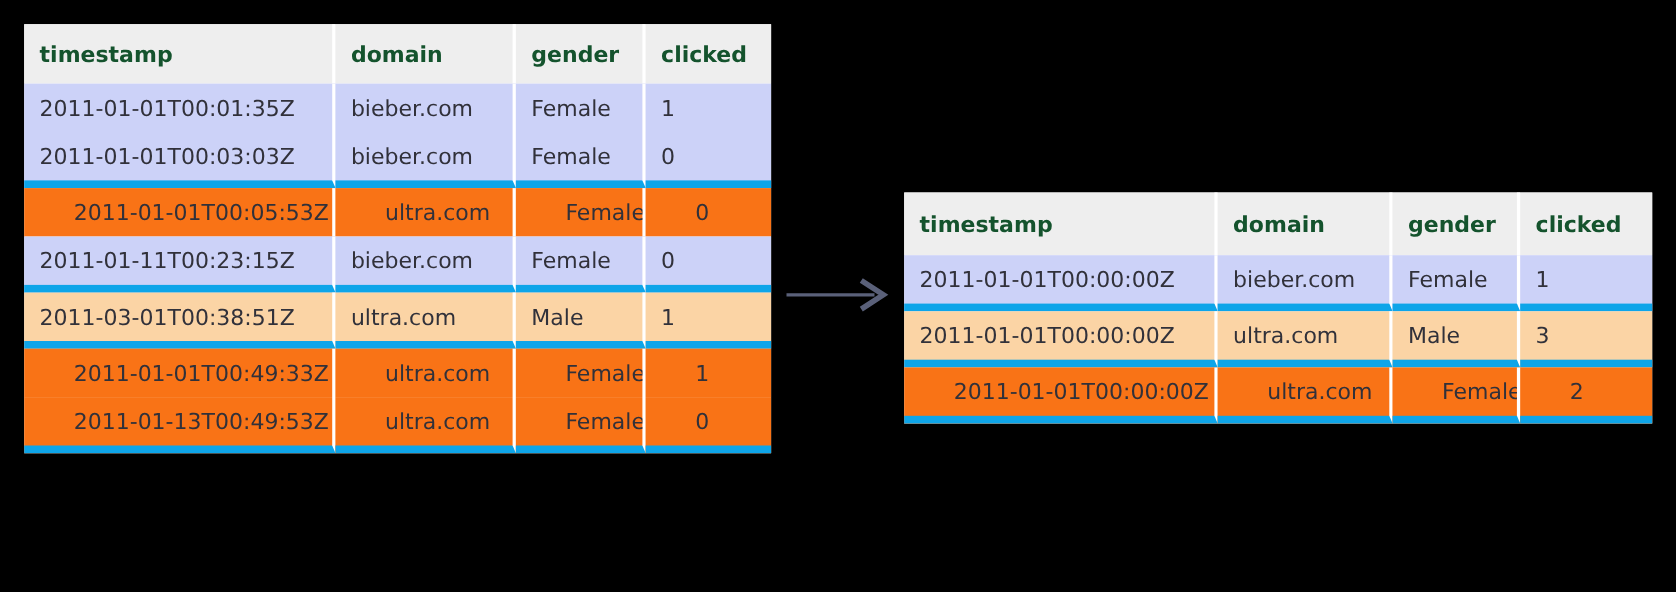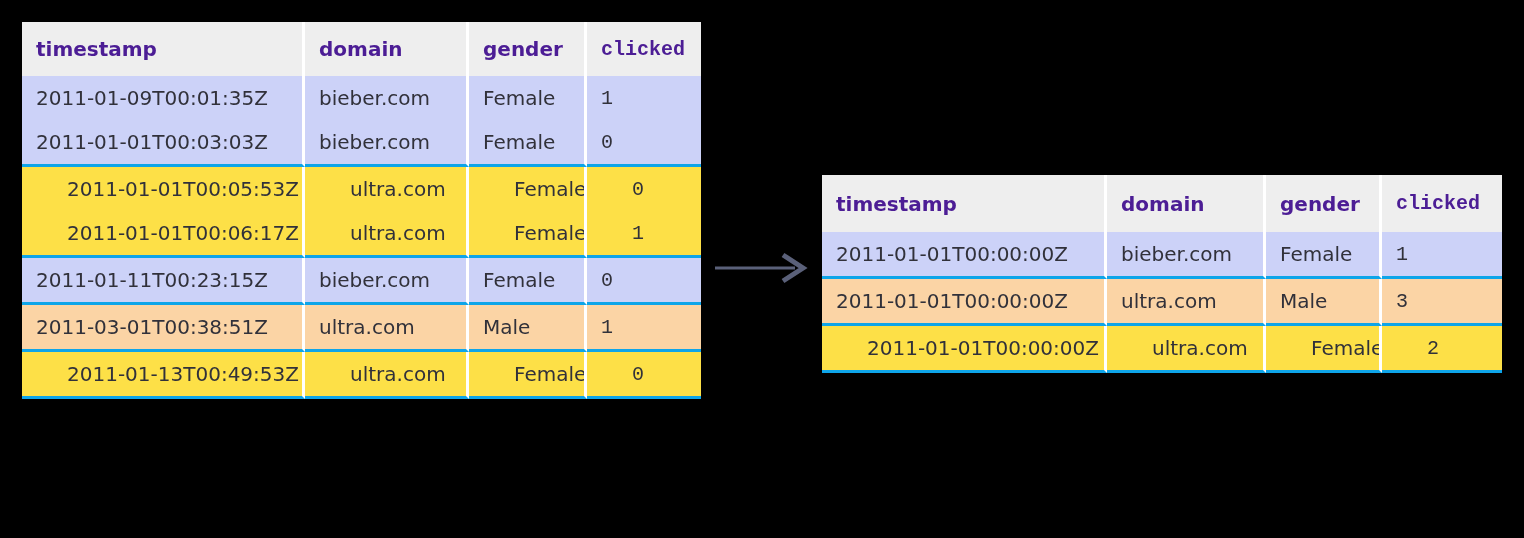--- a/index.html
+++ b/index.html
@@ -39,47 +39,46 @@
     padding: 0 14px;
     border: 0;
     background-clip: padding-box;
     white-space: nowrap;
     overflow: hidden;
   }
 
   .data-table th {
     background: #eeeeee;
     font-weight: 700;
-    color: #4c1d95;
+    color: #14532d;
   }
 
   .data-table td {
     font-weight: 400;
     color: #31313a;
   }
 
   
   .data-table th, .data-table td {
     border-right: 3px solid #ffffff;
   }
   .data-table th:last-child, .data-table td:last-child {
     border-right: 0;
-    font-family: Liberation Mono, monospace;
   }
 
   
   tr.grp-end > td {
-    border-bottom: 3px solid #0ea5e9;
+    border-bottom: 7px solid #0ea5e9;
     margin-left: 44px;
   }
 
   
   .c-lavender td { background: #ccd2f8; }
   .c-peach    td { background: #fbd4a5; }
-  .c-mint     td { background: #fde047; padding-left: 45px; }
+  .c-mint     td { background: #f97316; padding-left: 45px; }
 
   
   #table-input {
     left: 22px;
     top: 22px;
     width: 679px;
   }
   #table-input th, #table-input td { height: 44px; }
   #table-input thead th { height: 54px; }
 
@@ -126,53 +125,53 @@
     <thead>
       <tr>
         <th>timestamp</th>
         <th>domain</th>
         <th>gender</th>
         <th>clicked</th>
       </tr>
     </thead>
     <tbody>
         <tr class="c-lavender">
-          <td>2011-01-09T00:01:35Z</td>
+          <td>2011-01-01T00:01:35Z</td>
           <td>bieber.com</td>
           <td>Female</td>
           <td>1</td>
         </tr>
         <tr class="c-lavender grp-end">
           <td>2011-01-01T00:03:03Z</td>
           <td>bieber.com</td>
           <td>Female</td>
           <td>0</td>
         </tr>
         <tr class="c-mint">
           <td>2011-01-01T00:05:53Z</td>
           <td>ultra.com</td>
           <td>Female</td>
           <td>0</td>
         </tr>
-        <tr class="c-mint grp-end">
-          <td>2011-01-01T00:06:17Z</td>
-          <td>ultra.com</td>
-          <td>Female</td>
-          <td>1</td>
-        </tr>
         <tr class="c-lavender grp-end">
           <td>2011-01-11T00:23:15Z</td>
           <td>bieber.com</td>
           <td>Female</td>
           <td>0</td>
         </tr>
         <tr class="c-peach grp-end">
           <td>2011-03-01T00:38:51Z</td>
           <td>ultra.com</td>
           <td>Male</td>
+          <td>1</td>
+        </tr>
+        <tr class="c-mint">
+          <td>2011-01-01T00:49:33Z</td>
+          <td>ultra.com</td>
+          <td>Female</td>
           <td>1</td>
         </tr>
         <tr class="c-mint grp-end">
           <td>2011-01-13T00:49:53Z</td>
           <td>ultra.com</td>
           <td>Female</td>
           <td>0</td>
         </tr>
       </tbody>
   </table>

